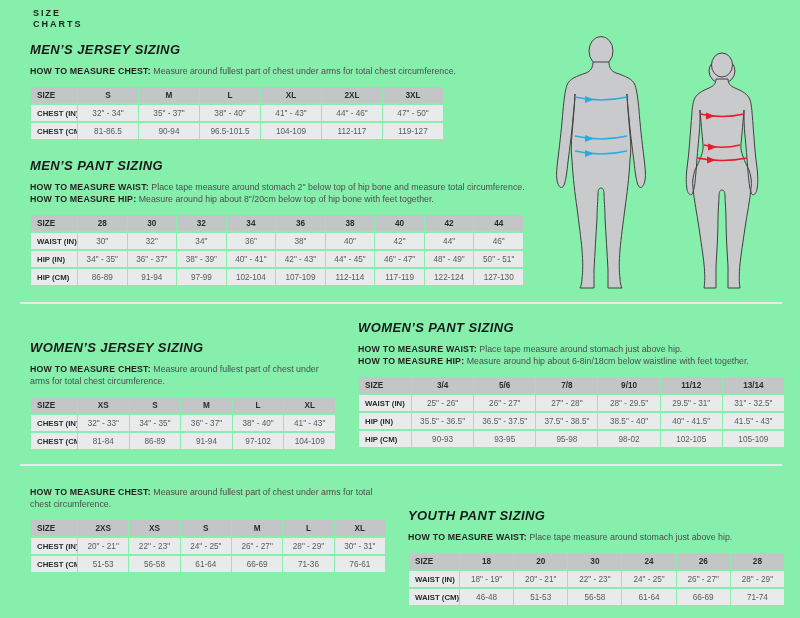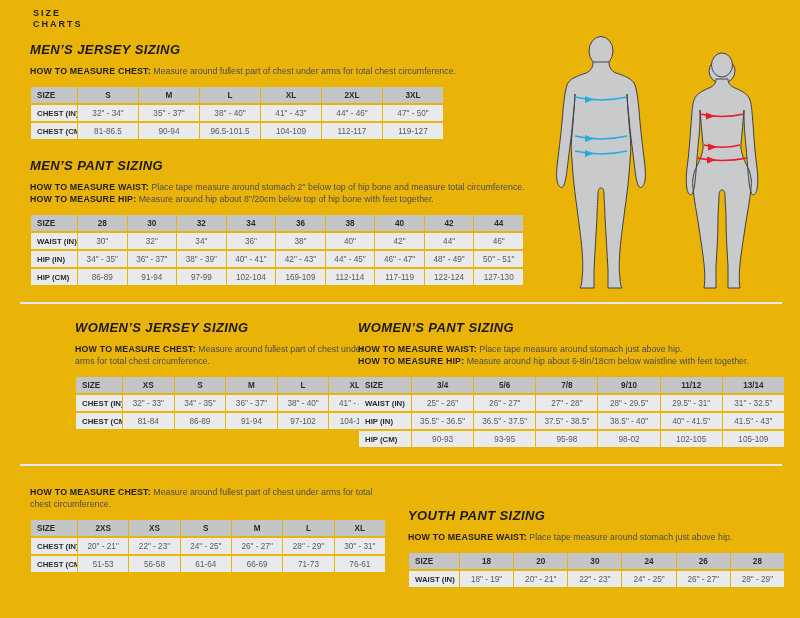--- a/index.html
+++ b/index.html
@@ -1,17 +1,17 @@
 <!DOCTYPE html>
 <html><head>
 <meta charset="utf-8">
 <style>
   html,body{margin:0;padding:0;background:#ffffff;}
   .page{
-    position:relative;width:800px;height:618px;background:#eab308;overflow:hidden;
+    position:relative;width:800px;height:618px;background:#86efac;overflow:hidden;
     font-family:"Liberation Sans",sans-serif;color:#231f20;
   }
   .eyebrow{
     position:absolute;left:33px;top:8px;
     font-size:9px;font-weight:bold;letter-spacing:2px;line-height:10.5px;
   }
   .eyebrow span{display:block;}
   .sec{position:absolute;}
   .sec h2{
     margin:0 0 8px 0;font-size:13px;font-weight:bold;letter-spacing:.4px;color:#1a1a1a;font-style:italic;
@@ -135,21 +135,21 @@
             <td>46" - 47"</td>
             <td>48" - 49"</td>
             <td>50" - 51"</td>
           </tr>
           <tr>
             <th>HIP (CM)</th>
             <td>86-89</td>
             <td>91-94</td>
             <td>97-99</td>
             <td>102-104</td>
-            <td>169-109</td>
+            <td>107-109</td>
             <td>112-114</td>
             <td>117-119</td>
             <td>122-124</td>
             <td>127-130</td>
           </tr>
         </tbody>
       </table>
   </section>
 
   <div class="figures">
@@ -179,21 +179,21 @@
         <path class="aline-red" d="M38,93 Q56,97.5 74,93"></path>
         <polygon class="ahead-red" points="42,91.5 51,95 42,98.5"></polygon>
         <path class="aline-red" d="M31,106 Q56,111 81,106"></path>
         <polygon class="ahead-red" points="41,104.5 50,108 41,111.5"></polygon>
       </g>
     </svg>
   </div>
 
   <div class="divider" style="top:302px;"></div>
 
-  <section class="sec" style="left:30px;top:320px;width:310px;margin-left:45px;">
+  <section class="sec" style="left:30px;top:340px;width:310px;">
     <h2>WOMEN’S JERSEY SIZING</h2>
     <p class="howto"><b>HOW TO MEASURE CHEST:</b> <span>Measure around fullest part of chest under arms for total chest circumference.</span></p>
     <table class="sizes" style="width:306px;">
         <colgroup>
           <col style="width: 46px;">
         </colgroup>
         <thead>
           <tr>
             <th>SIZE</th>
             <th>XS</th>
@@ -303,21 +303,21 @@
             <td>26" - 27"</td>
             <td>28" - 29"</td>
             <td>30" - 31"</td>
           </tr>
           <tr>
             <th>CHEST (CM)</th>
             <td>51-53</td>
             <td>56-58</td>
             <td>61-64</td>
             <td>66-69</td>
-            <td>71-73</td>
+            <td>71-36</td>
             <td>76-61</td>
           </tr>
         </tbody>
       </table>
   </section>
 
   <section class="sec" style="left:408px;top:508px;width:380px;">
     <h2>YOUTH PANT SIZING</h2>
     <p class="howto"><b>HOW TO MEASURE WAIST:</b> <span>Place tape measure around stomach just above hip.</span></p>
     <table class="sizes push-down" style="width:377px;">
@@ -338,17 +338,26 @@
         <tbody>
           <tr>
             <th>WAIST (IN)</th>
             <td>18" - 19"</td>
             <td>20" - 21"</td>
             <td>22" - 23"</td>
             <td>24" - 25"</td>
             <td>26" - 27"</td>
             <td>28" - 29"</td>
           </tr>
+          <tr>
+            <th>WAIST (CM)</th>
+            <td>46-48</td>
+            <td>51-53</td>
+            <td>56-58</td>
+            <td>61-64</td>
+            <td>66-69</td>
+            <td>71-74</td>
+          </tr>
         </tbody>
       </table>
   </section>
 
 </div>
 
 </body></html>

